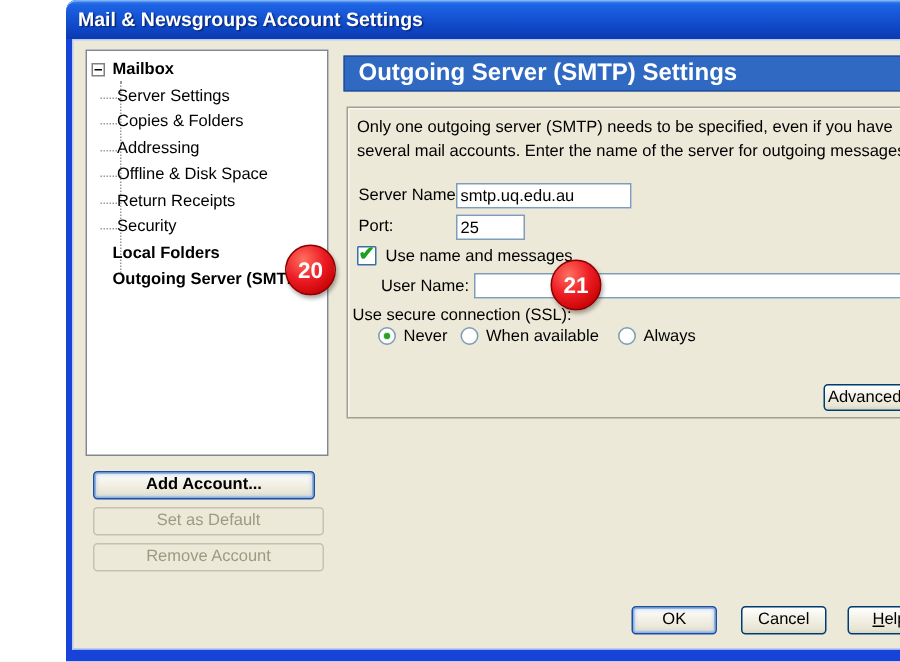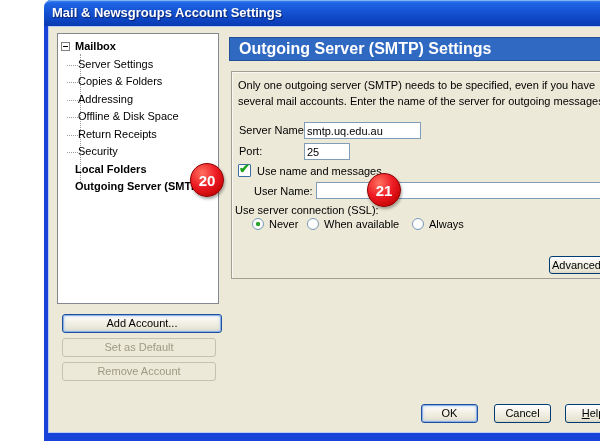--- a/index.html
+++ b/index.html
@@ -177,21 +177,21 @@
       <span>Security</span>
     </div>
     <div class="tree-row root">
       <span>Local Folders</span>
     </div>
     <div class="tree-row root">
       <span>Outgoing Server (SMTP)</span>
     </div>
   </div>
 
-  <div class="xp-btn default" style="left:18px; top:314px; width:160px;">Add Account...</div>
+  <div class="xp-btn default" style="left:18px; top:314px; width:148px;font-weight:bold;">Add Account...</div>
   <div class="xp-btn disabled" style="left:18px; top:338px; width:154px;">Set as Default</div>
   <div class="xp-btn disabled" style="left:18px; top:362px; width:154px;">Remove Account</div>
 
   <div class="header-bar">Outgoing Server (SMTP) Settings</div>
 
   <div class="groupbox">
     <div class="desc">Only one outgoing server (SMTP) needs to be specified, even if you have several mail accounts. Enter the name of the server for outgoing messages.</div>
 
     <div class="fld-label" style="left:7px; top:51px;">Server Name:</div>
     <input class="xp-input" style="left: 72px; top: 50px; width: 117px;" type="text" value="smtp.uq.edu.au">
@@ -200,21 +200,21 @@
     <input class="xp-input" style="left: 72px; top: 71px; width: 46px;" type="text" value="25">
 
     <div class="checkbox" style="left:6px; top:92px;">
       <span class="check">✔</span>
     </div>
     <div class="fld-label" style="left:25px; top:92px;">Use name and messages</div>
 
     <div class="fld-label" style="left:22px; top:112px;">User Name:</div>
     <input class="xp-input" style="left: 84px; top: 110px; width: 302px;" type="text" value="">
 
-    <div class="fld-label" style="left:3px; top:131px;">Use server connection (SSL):</div>
+    <div class="fld-label" style="left:3px; top:131px;">Use secure connection (SSL):</div>
 
     <div class="radio selected" style="left:20px; top:146px;"></div>
     <div class="fld-label" style="left:37px; top:145px;">Never</div>
 
     <div class="radio" style="left:75px; top:146px;"></div>
     <div class="fld-label" style="left:92px; top:145px;">When available</div>
 
     <div class="radio" style="left:180px; top:146px;"></div>
     <div class="fld-label" style="left:197px; top:145px;">Always</div>
 

